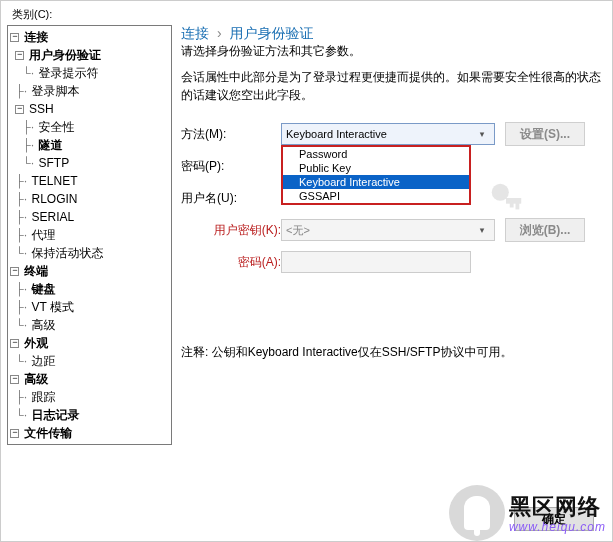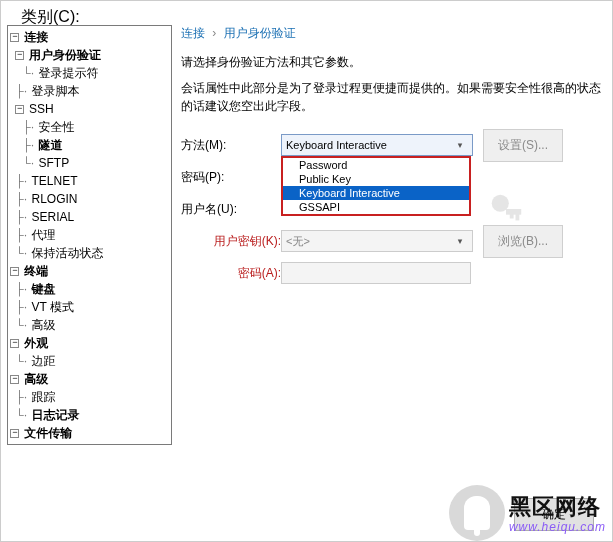--- a/index.html
+++ b/index.html
@@ -1,43 +1,43 @@
 <!DOCTYPE html>
 <html><head>
 <meta charset="utf-8">
 <style>
 * { box-sizing: border-box; margin: 0; padding: 0; font-family: "Microsoft YaHei", "SimSun", sans-serif; }
 body { background: #f0f0f0; width: 613px; height: 542px; position: relative; overflow: hidden; font-size: 12px; color: #000; }
 .dialog { background: #fff; width: 613px; height: 542px; position: relative; border: 1px solid #ccc; }
-.category-label { position: absolute; left: 20px; top: 6px; font-size: 16px; }
+.category-label { position: absolute; left: 11px; top: 6px; font-size: 11px; }
 .tree { position: absolute; left: 6px; top: 24px; width: 165px; height: 420px; border: 1px solid #7a7a7a; background: #fff; overflow: hidden; padding: 2px 0; }
 .tree ul { list-style: none; }
 .tree li { white-space: nowrap; line-height: 18px; font-size: 12px; position: relative; }
 .node { display: flex; align-items: center; }
 .dots { flex: 0 0 auto; color: #777; letter-spacing: -1px; }
 .exp { display: inline-block; width: 9px; height: 9px; border: 1px solid #888; background: #fff; text-align: center; line-height: 6px; font-size: 9px; margin-right: 3px; color: #000; cursor: pointer; flex: 0 0 auto; }
 .exp::before { content: "−"; position: relative; top: -1px; }
 .leafdash { color: #777; margin-right: 2px; flex: 0 0 auto; }
 .label { padding: 0 2px; }
 .bold { font-weight: bold; }
 .right { position: absolute; left: 180px; top: 24px; right: 10px; bottom: 70px; }
-.breadcrumb { color: #1a6fb3; font-size: 12px; margin-bottom: 12px; }
+.breadcrumb { color: #1a6fb3; font-size: 14px; }
 .breadcrumb .sep { margin: 0 4px; color: #888; }
 .desc1 { margin-bottom: 8px; }
 .desc2 { margin-bottom: 18px; line-height: 18px; }
 .form-row { display: flex; align-items: center; margin-bottom: 8px; height: 24px; }
 .form-label { width: 100px; }
 .form-label.disabled { color: #b91c1c; text-align: right; }
-.combo { position: relative; width: 192px; }
+.combo { position: relative; width: 214px; }
 .combo-box { border: 1px solid #7a9ac7; background: #eef3fb; height: 22px; display: flex; align-items: center; padding: 0 4px; font-size: 11px; cursor: pointer; }
 .combo-arrow { margin-left: auto; width: 16px; text-align: center; color: #555; font-size: 9px; }
 .dropdown { position: absolute; top: 22px; left: 0; width: 190px; border: 2px solid #c82020; background: #fff; z-index: 5; }
 .dropdown-item { padding: 1px 16px; font-size: 11px; cursor: pointer; }
 .dropdown-item.selected { background: #0a63c7; color: #fff; }
-.btn { border: 1px solid #adadad; background: #e1e1e1; height: 33px; padding: 0 12px; font-size: 12px; margin-left: 10px; min-width: 80px; cursor: pointer; }
+.btn { border: 1px solid #adadad; background: #e1e1e1; height: 24px; padding: 0 12px; font-size: 12px; margin-left: 10px; min-width: 80px; cursor: pointer; font-weight: bold; }
 .btn.disabled { color: #8a8a8a; background: #efefef; border-color: #cfcfcf; cursor: default; }
 .textin { border: 1px solid #a0a0a0; height: 22px; width: 190px; padding: 0 4px; font-size: 12px; background: #fff; }
 .textin.disabled { background: #f4f4f4; color: #888; border-color: #ccc; }
 .key-icon { width: 38px; height: 38px; margin-left: 16px; position: relative; }
 .key-icon svg { opacity: 0.25; }
 .note { margin-top: 70px; font-size: 12px; }
 .footer { position: absolute; right: 18px; bottom: 10px; display: flex; align-items: center; }
 .footer .btn { min-width: 80px; margin-left: 14px; position: relative; }
 .watermark { position: absolute; right: 6px; bottom: 0px; display: flex; align-items: center; pointer-events: none; }
 .watermark .circ { width: 56px; height: 56px; border-radius: 50%; background: #d9d9d9; display: flex; align-items: center; justify-content: center; margin-right: 4px; }
@@ -294,20 +294,21 @@
         </div>
       </div>
       <button class="btn disabled">浏览(B)...</button>
     </div>
 
     <div class="form-row">
       <div class="form-label disabled">密码(A):</div>
       <input class="textin disabled" disabled="" style="">
     </div>
 
+    <div class="note">注释: 公钥和Keyboard Interactive仅在SSH/SFTP协议中可用。</div>
   </div>
 
   <div class="footer">
     <button class="btn"><span>确定</span></button>
   </div>
 
   <div class="watermark">
     <div class="circ">
         <div class="handle"></div>
       </div>

